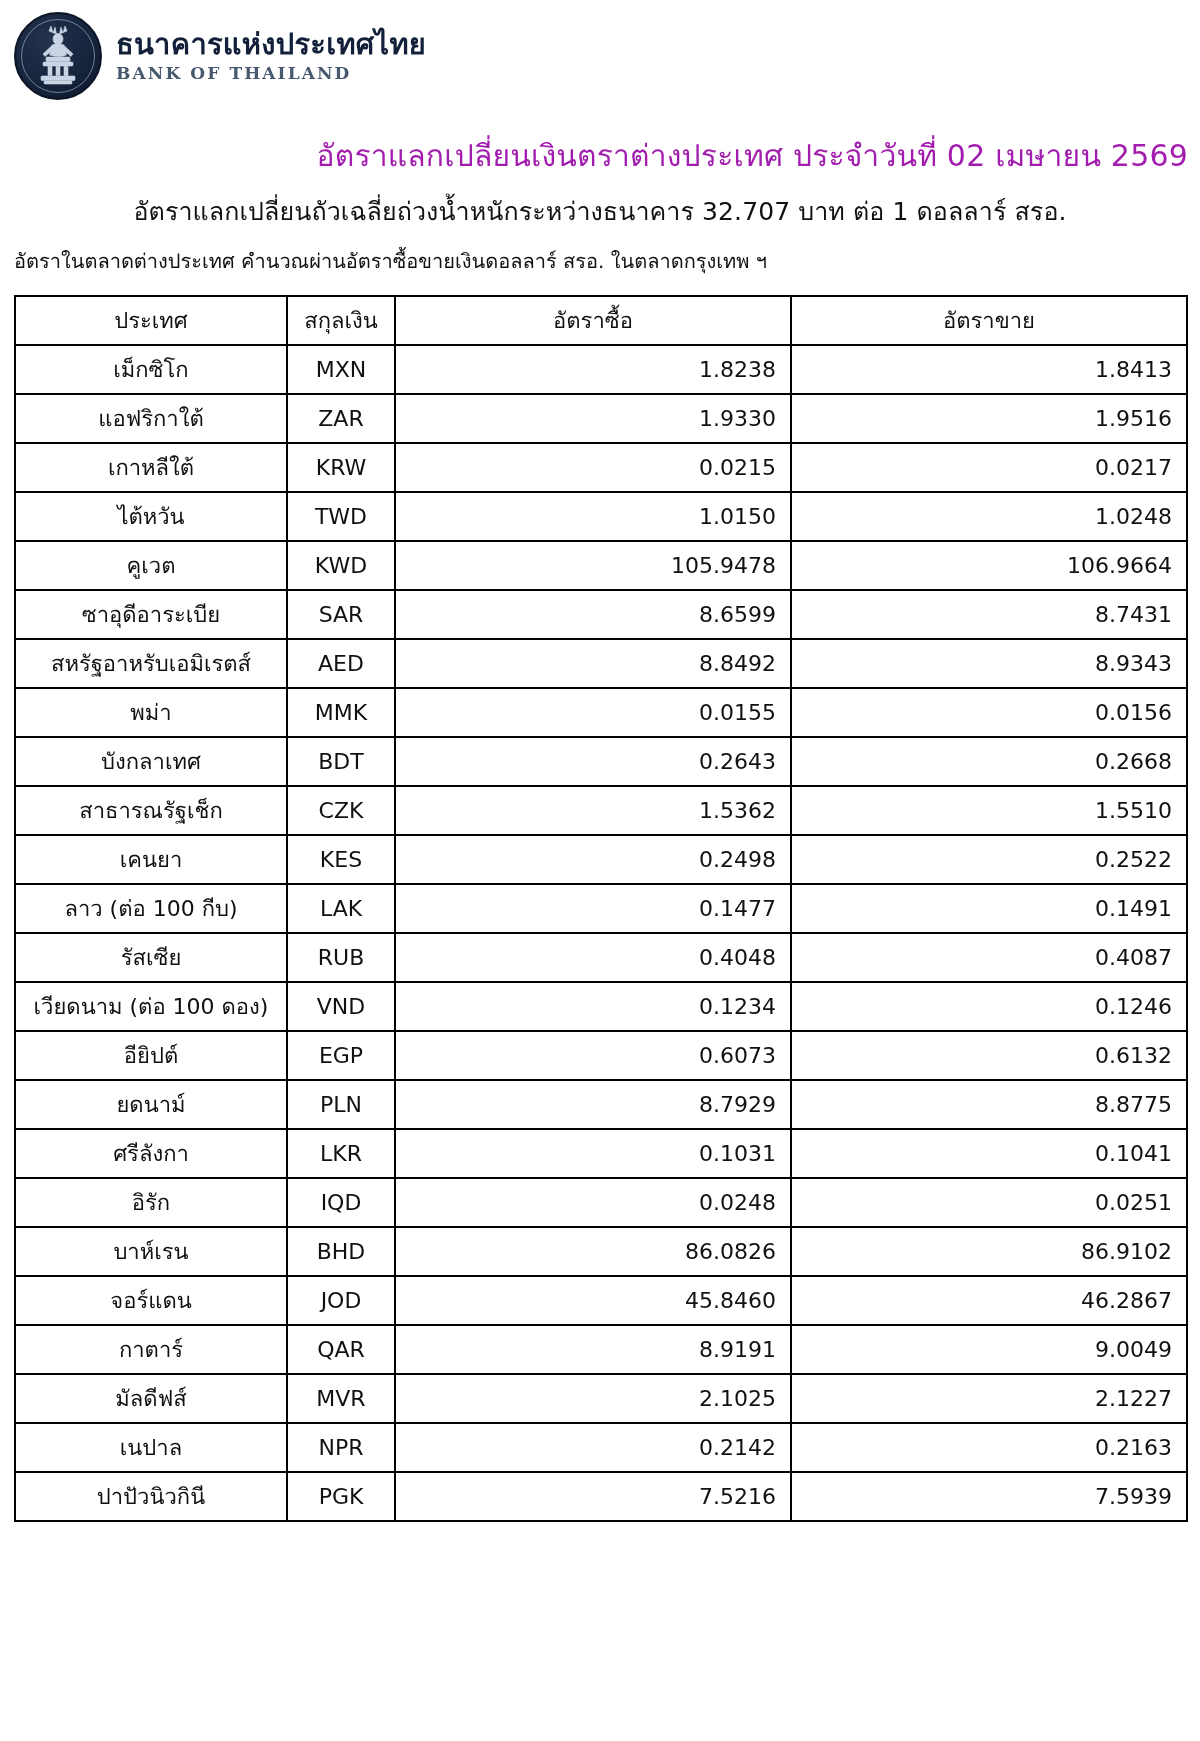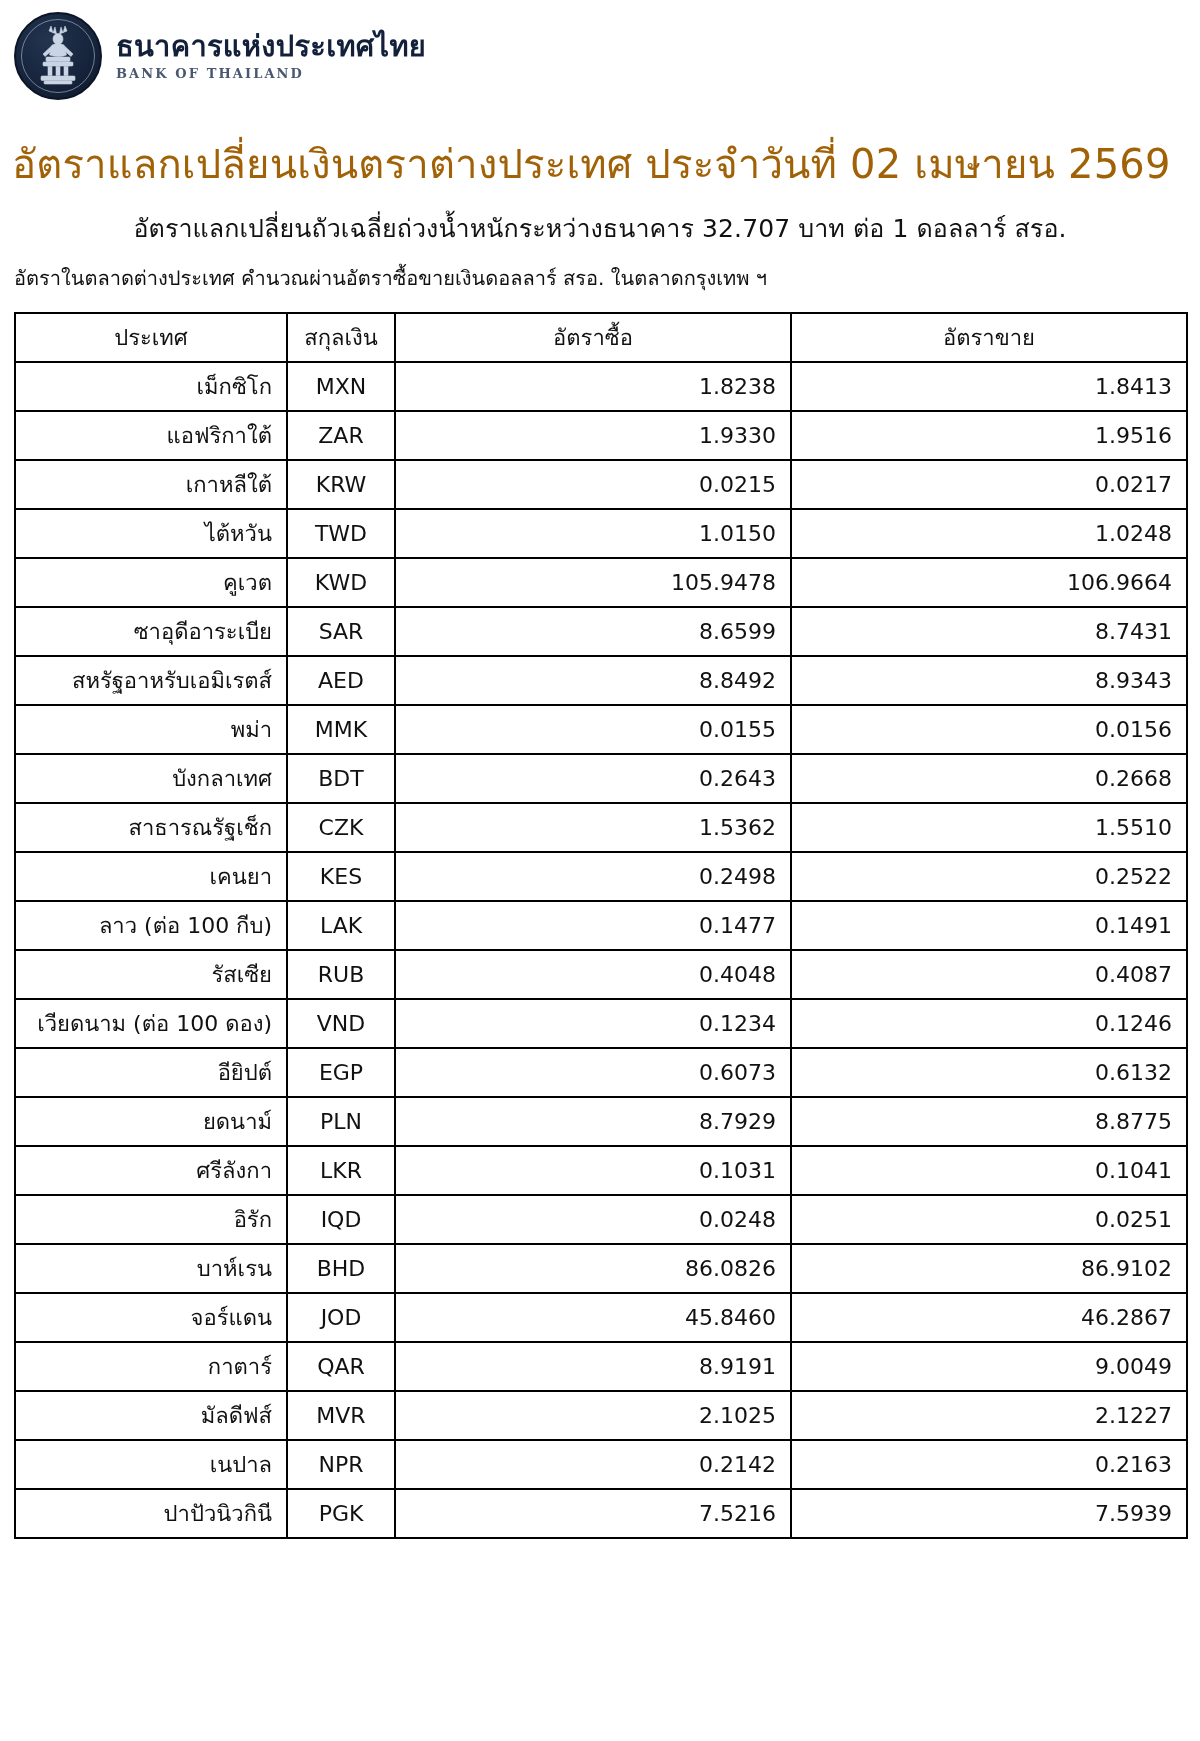--- a/index.html
+++ b/index.html
@@ -52,37 +52,37 @@
     line-height: 1.05;
   }
   .brand-th {
     font-size: 29px;
     font-weight: 700;
     color: #13203a;
     letter-spacing: 0.3px;
   }
   .brand-en {
     font-family: "DejaVu Serif", "Liberation Serif", serif;
-    font-size: 13px;
+    font-size: 17px;
     font-weight: 700;
     color: #47586f;
     letter-spacing: 2.1px;
     margin-top: 5px;
   }
 
   
   .titles {
     margin-top: 26px;
     padding: 0 12px;
   }
   .title-main {
-    text-align: left;
-    font-size: 40px;
-    font-weight: 400;
-    color: #a16207;
+    text-align: right;
+    font-size: 30px;
+    font-weight: 400;
+    color: #a21caf;
     letter-spacing: 0.2px;
   }
   .title-sub {
     text-align: center;
     font-size: 25px;
     font-weight: 400;
     color: #111;
     margin-top: 12px;
     letter-spacing: 0.1px;
   }
@@ -118,21 +118,21 @@
   }
   table.fx th {
     text-align: center;
     font-weight: 400;
   }
   col.c-country { width: 272px; }
   col.c-code    { width: 108px; }
   col.c-buy     { width: 396px; }
   col.c-sell    { width: 396px; }
 
-  td.country { text-align: right; }
+  td.country { text-align: center; }
   td.code    { text-align: center; }
   td.num     { text-align: right; font-variant-numeric: tabular-nums; }
 </style>
 </head>
 <body>
 
 <div class="doc-header">
   <div class="logo-seal">
     <div class="ring"></div>
     <svg width="52" height="64" viewBox="0 0 52 64" aria-hidden="true">

